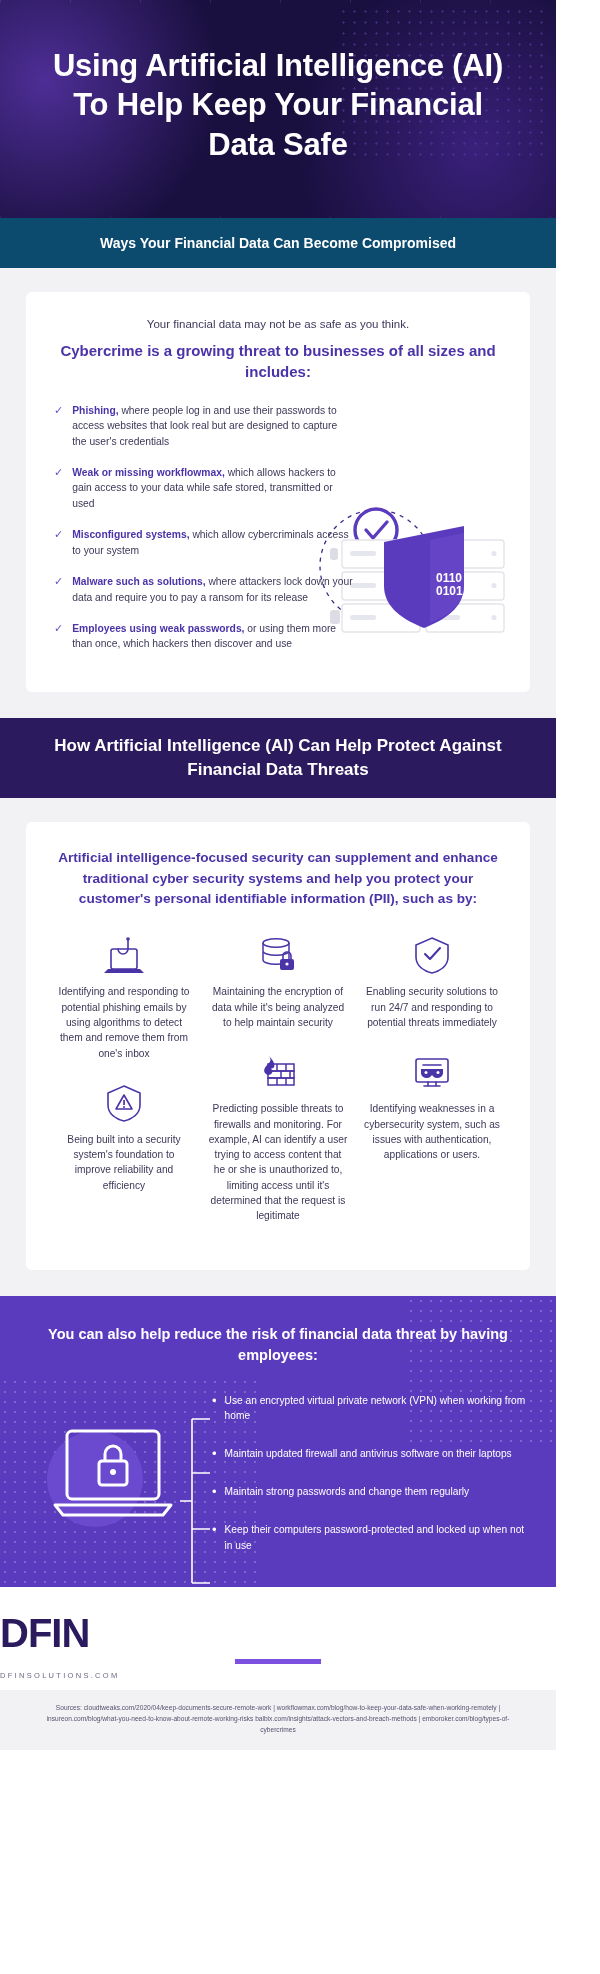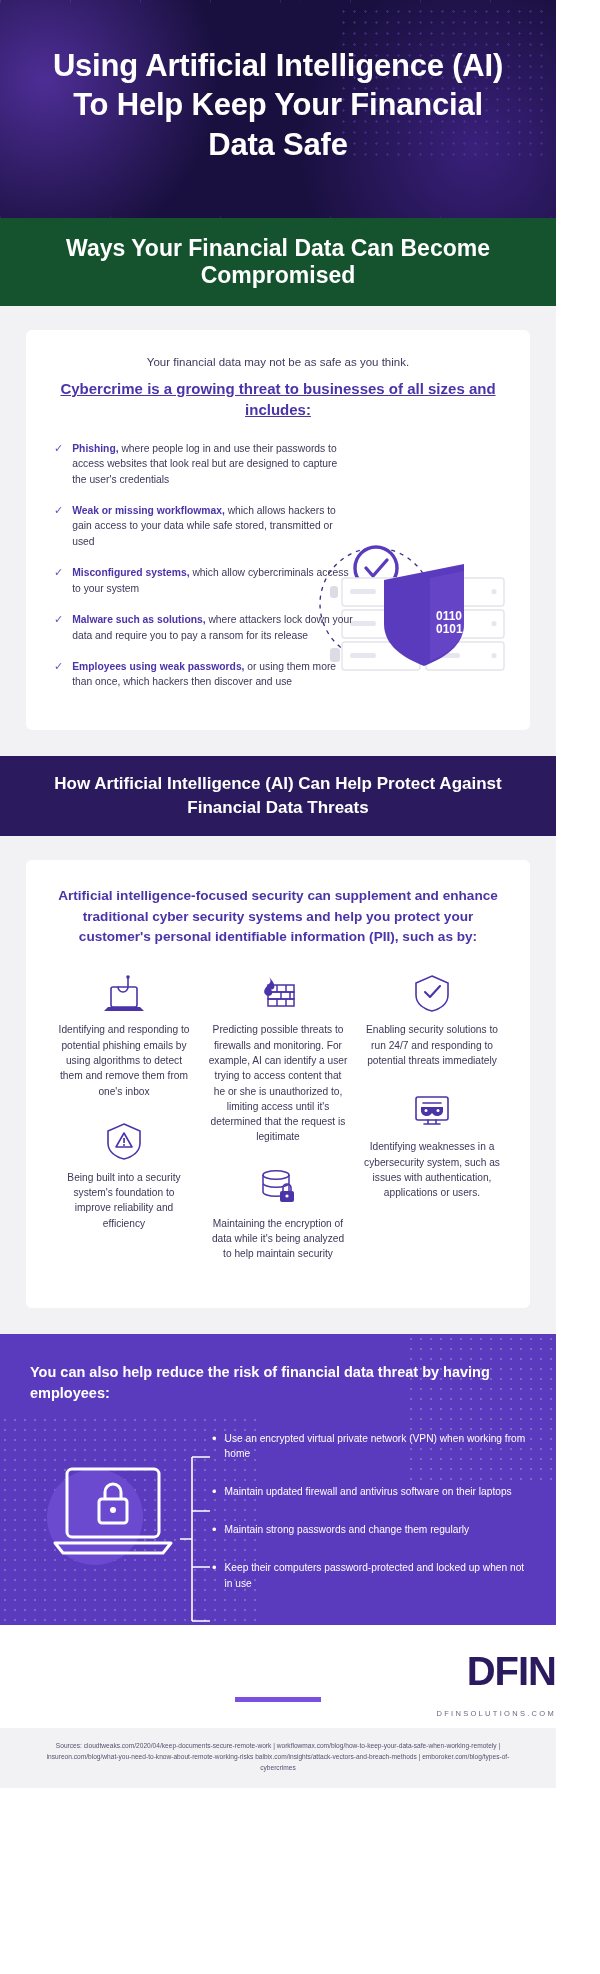--- a/index.html
+++ b/index.html
@@ -52,24 +52,24 @@
     color: #ffffff;
     font-size: 31px;
     line-height: 1.27;
     font-weight: bold;
     text-align: center;
     letter-spacing: -0.2px;
   }
 
   
   .bar {
-    background: #14532d;
+    background: #0c4a6e;
     color: #fff;
     text-align: center;
-    font-size: 23px;
+    font-size: 14px;
     font-weight: bold;
     padding: 17px 30px;
   }
   .bar.dark { background: #2b1b5e; line-height: 1.42; font-size: 17px; padding: 16px 40px; }
 
   
   .section-light { background: #f2f2f4; padding: 24px 26px 26px 26px; }
   .card {
     background: #ffffff;
     border-radius: 6px;
@@ -79,21 +79,20 @@
   }
 
   .lead { text-align: center; font-size: 11.5px; color: #3d3a5c; margin-bottom: 10px; }
   .lead-strong {
     text-align: center;
     color: #4b33a8;
     font-weight: bold;
     font-size: 15px;
     line-height: 1.42;
     margin-bottom: 20px;
-    text-decoration: underline;
   }
 
   ul.checklist { list-style: none; position: relative; z-index: 3; }
   ul.checklist li {
     display: flex;
     gap: 9px;
     margin-bottom: 16px;
     font-size: 10.3px;
     line-height: 1.5;
     color: #3b3858;
@@ -129,37 +128,37 @@
     overflow: hidden;
   }
   .purple-dots {
     position: absolute; left: 0; bottom: 0; width: 260px; height: 210px;
     background-image: radial-gradient(rgba(255,255,255,0.22) 1.1px, transparent 1.2px);
     background-size: 10px 10px;
   }
   .purple-dots.r { left: auto; right: 0; top: 0; bottom: auto; width: 150px; height: 150px; }
   .purple-title {
     position: relative; z-index: 2;
-    font-weight: bold; font-size: 14.5px; line-height: 1.5;
+    text-align: center; font-weight: bold; font-size: 14.5px; line-height: 1.5;
     margin-bottom: 26px;
   }
   .purple-body { position: relative; z-index: 2; display: flex; align-items: center; gap: 6px; }
   .laptop-wrap { flex: 0 0 176px; display: flex; justify-content: center; position: relative; }
   .bullets { flex: 1; position: relative; }
   .bullets ul { list-style: none; }
   .bullets li {
     display: flex; gap: 8px;
     font-size: 10.2px; line-height: 1.5; margin-bottom: 22px; color: #ffffff;
   }
   .bullets li:last-child { margin-bottom: 0; }
   .bullets li .dot { font-size: 13px; line-height: 1.25; }
   .connector { position: absolute; left: -34px; top: 8px; }
 
   
-  .footer { background: #fff; padding: 26px 0 10px 0; text-align: right; }
+  .footer { background: #fff; padding: 26px 0 10px 0; text-align: left; }
   .logo-text {
     font-size: 40px; font-weight: bold; letter-spacing: -1px;
     color: #2b1b5e; display: inline-block; line-height: 1;
   }
   .logo-accent { display: block; width: 86px; height: 5px; background: #7b4fe0; margin: 6px auto 0 auto; }
   .logo-sub { font-size: 7.5px; letter-spacing: 2.3px; color: #6b6885; margin-top: 7px; }
   .sources {
     background: #f2f2f4;
     font-size: 6.6px;
     line-height: 1.72;
@@ -282,44 +281,44 @@
             </div>
             <p>Being built into a security system's foundation to improve reliability and efficiency</p>
           </div>
         </div>
 
         <div class="col">
           <div class="item">
             <div class="ic">
               <svg viewBox="0 0 44 40" width="44" height="40">
                 <g fill="none" stroke="#4b33a8" stroke-width="1.5">
-                  <rect x="12" y="12" width="26" height="7"></rect>
-                  <rect x="12" y="19" width="26" height="7"></rect>
-                  <rect x="12" y="26" width="26" height="7"></rect>
-                  <path d="M21 12 v7 M30 12 v7 M25 19 v7 M34 19 v7 M21 26 v7 M30 26 v7"></path>
-                </g>
-                <path d="M13 4 c3 4 1 6 -1 8 -3 3 -5 6 -3 9 1.6 2.4 5 2.6 6.6 .6 1.5-1.9 .6-3.8 -.6-5.2 2 .4 3.6 -1 3.4 -3.4 -.2 -3.4 -3 -6.4 -5.4 -9z" fill="#4b33a8"></path>
-              </svg>
-            </div>
-            <p>Predicting possible threats to firewalls and monitoring. For example, AI can identify a user trying to access content that he or she is unauthorized to, limiting access until it's determined that the request is legitimate</p>
-          </div>
-          <div class="item">
-            <div class="ic">
-              <svg viewBox="0 0 44 40" width="44" height="40">
-                <g fill="none" stroke="#4b33a8" stroke-width="1.5">
                   <ellipse cx="20" cy="8" rx="13" ry="4.2"></ellipse>
                   <path d="M7 8 v8 c0 2.3 5.8 4.2 13 4.2 s13 -1.9 13 -4.2 V8"></path>
                   <path d="M7 17 v8 c0 2.3 5.8 4.2 13 4.2 s13 -1.9 13 -4.2 V17"></path>
                 </g>
                 <rect x="24" y="24" width="14" height="11" rx="2" fill="#4b33a8"></rect>
                 <path d="M27 24 v-3 a4 4 0 0 1 8 0 v3" fill="none" stroke="#4b33a8" stroke-width="1.6"></path>
                 <circle cx="31" cy="29" r="1.6" fill="#ffffff"></circle>
               </svg>
             </div>
             <p>Maintaining the encryption of data while it's being analyzed to help maintain security</p>
+          </div>
+          <div class="item">
+            <div class="ic">
+              <svg viewBox="0 0 44 40" width="44" height="40">
+                <g fill="none" stroke="#4b33a8" stroke-width="1.5">
+                  <rect x="12" y="12" width="26" height="7"></rect>
+                  <rect x="12" y="19" width="26" height="7"></rect>
+                  <rect x="12" y="26" width="26" height="7"></rect>
+                  <path d="M21 12 v7 M30 12 v7 M25 19 v7 M34 19 v7 M21 26 v7 M30 26 v7"></path>
+                </g>
+                <path d="M13 4 c3 4 1 6 -1 8 -3 3 -5 6 -3 9 1.6 2.4 5 2.6 6.6 .6 1.5-1.9 .6-3.8 -.6-5.2 2 .4 3.6 -1 3.4 -3.4 -.2 -3.4 -3 -6.4 -5.4 -9z" fill="#4b33a8"></path>
+              </svg>
+            </div>
+            <p>Predicting possible threats to firewalls and monitoring. For example, AI can identify a user trying to access content that he or she is unauthorized to, limiting access until it's determined that the request is legitimate</p>
           </div>
         </div>
 
         <div class="col">
           <div class="item">
             <div class="ic">
               <svg viewBox="0 0 44 40" width="44" height="40">
                 <path d="M22 3 L38 10 V22 c0 9 -8 14 -16 16 -8 -2 -16 -7 -16 -16 V10 z" fill="none" stroke="#4b33a8" stroke-width="1.6"></path>
                 <path d="M15 19 l5 5 l10 -11" fill="none" stroke="#4b33a8" stroke-width="2.1" stroke-linecap="round" stroke-linejoin="round"></path>
               </svg>

